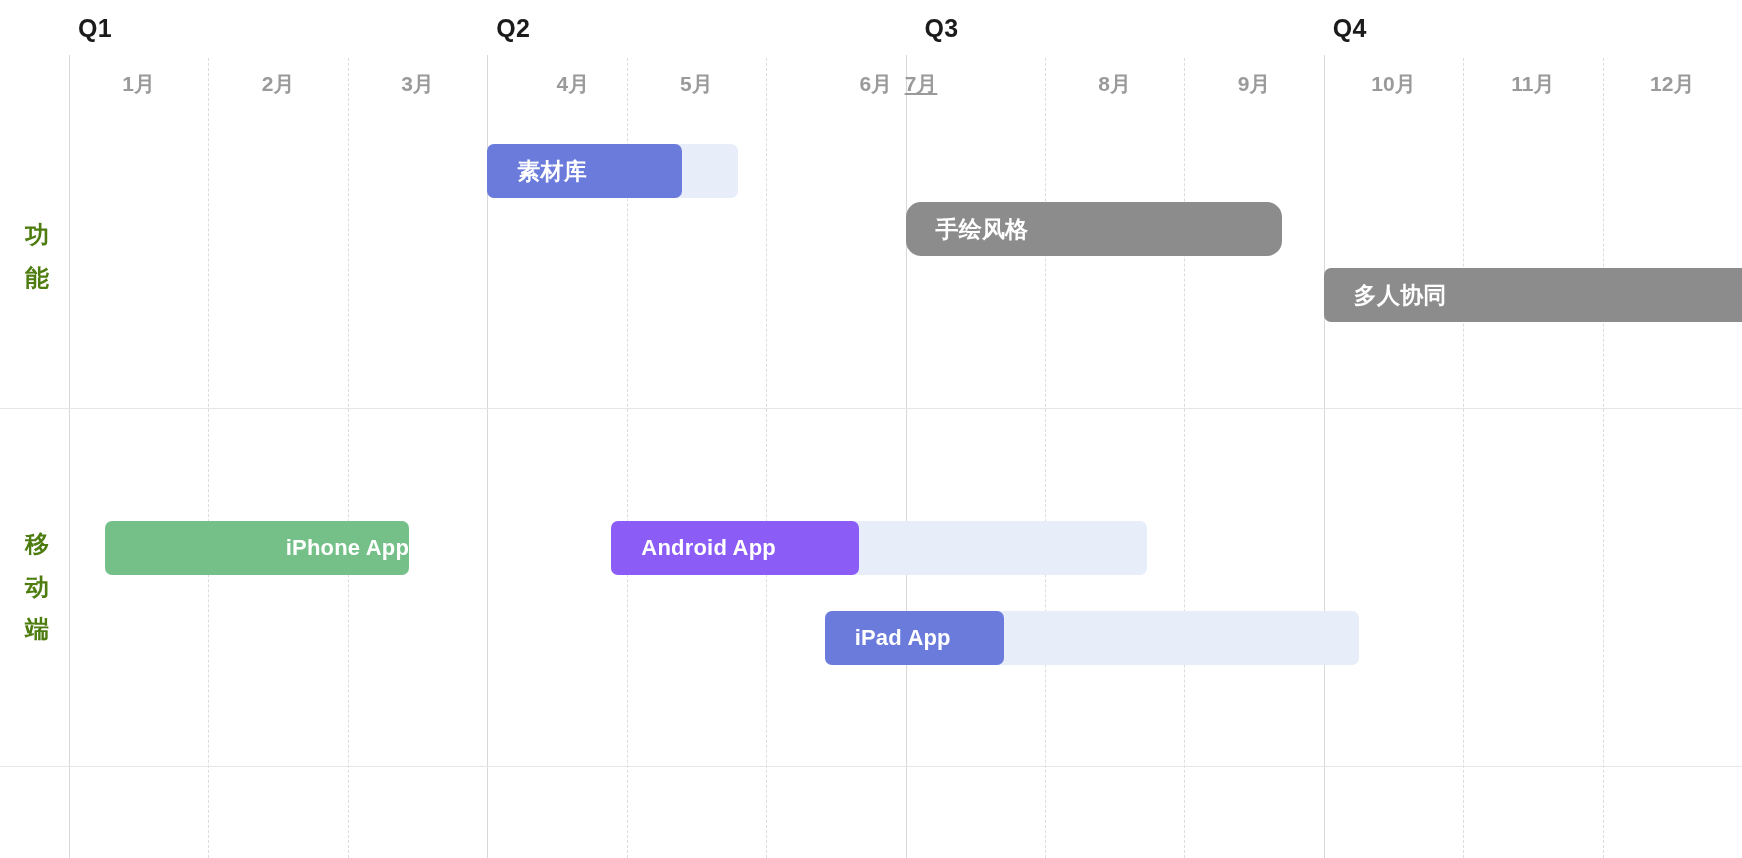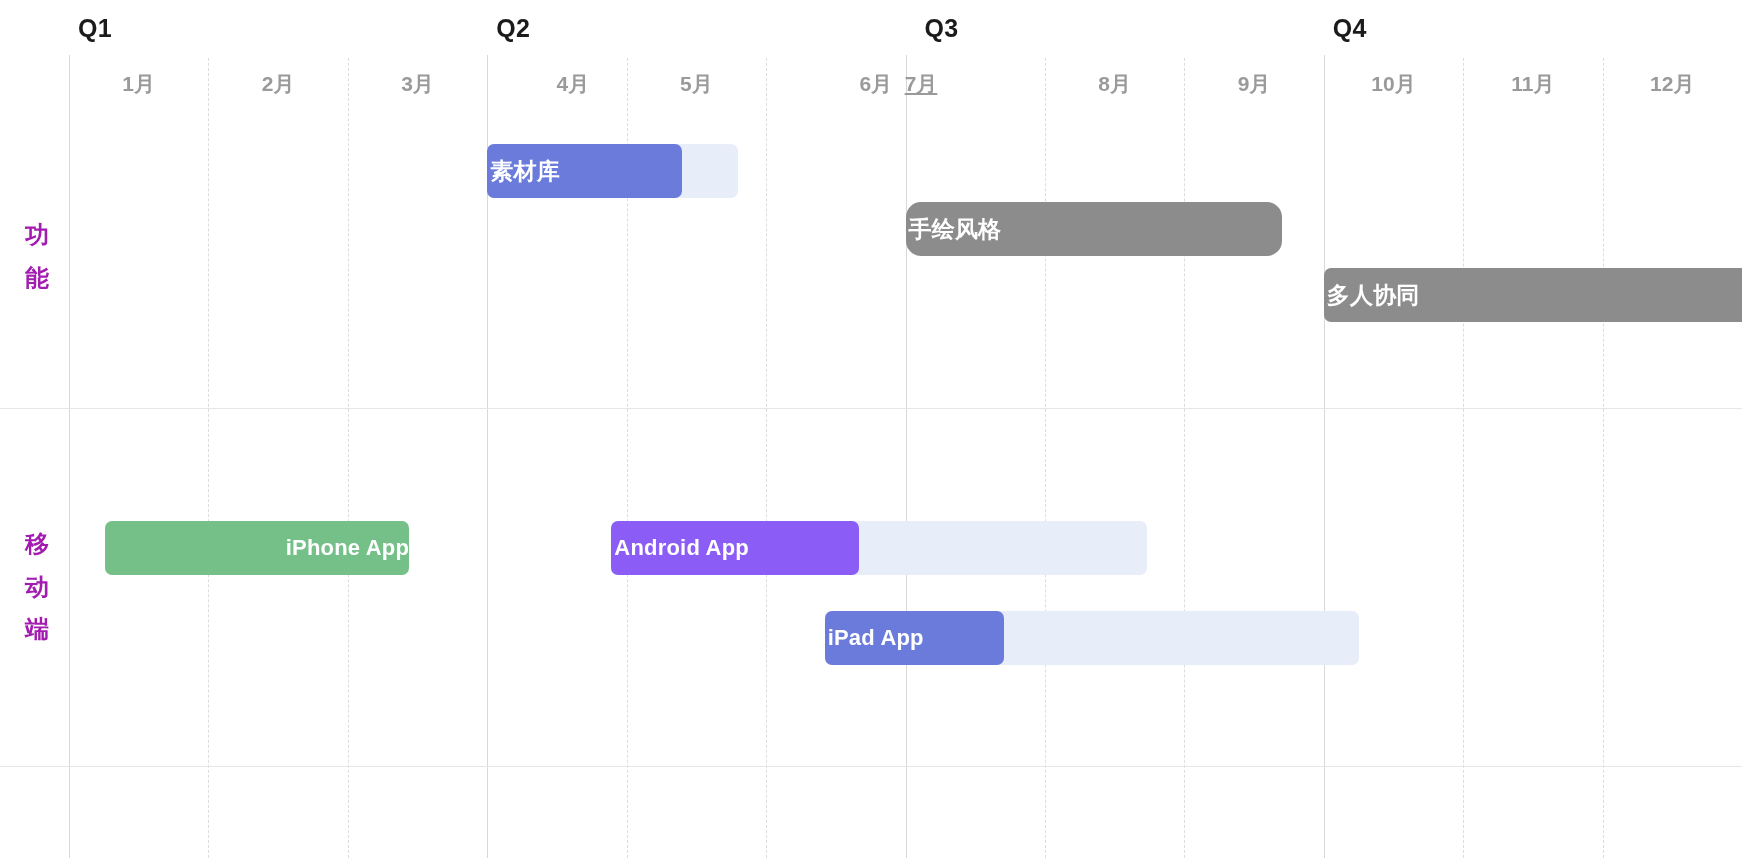--- a/index.html
+++ b/index.html
@@ -76,40 +76,40 @@
     transform: translateX(-50%);
   }
 
   
   .row-label {
     position: absolute;
     left: 20px;
     width: 34px;
     font-size: 24px;
     font-weight: bold;
-    color: #a21caf;
+    color: #4d7c0f;
     line-height: 1.78;
     text-align: center;
     writing-mode: horizontal-tb;
     word-break: break-all;
   }
 
   
   .bar-ghost {
     position: absolute;
     background: #e8edfa;
     border-radius: 7px;
   }
   .bar {
     position: absolute;
     border-radius: 7px;
     display: flex;
     align-items: center;
     box-sizing: border-box;
-    padding-left: 3px;
+    padding-left: 30px;
   }
   .bar-text {
     font-size: 22px;
     font-weight: bold;
     color: #ffffff;
     white-space: nowrap;
     letter-spacing: 0.2px;
   }
   .bar-text.cjk { font-size: 23px; }
 </style>

